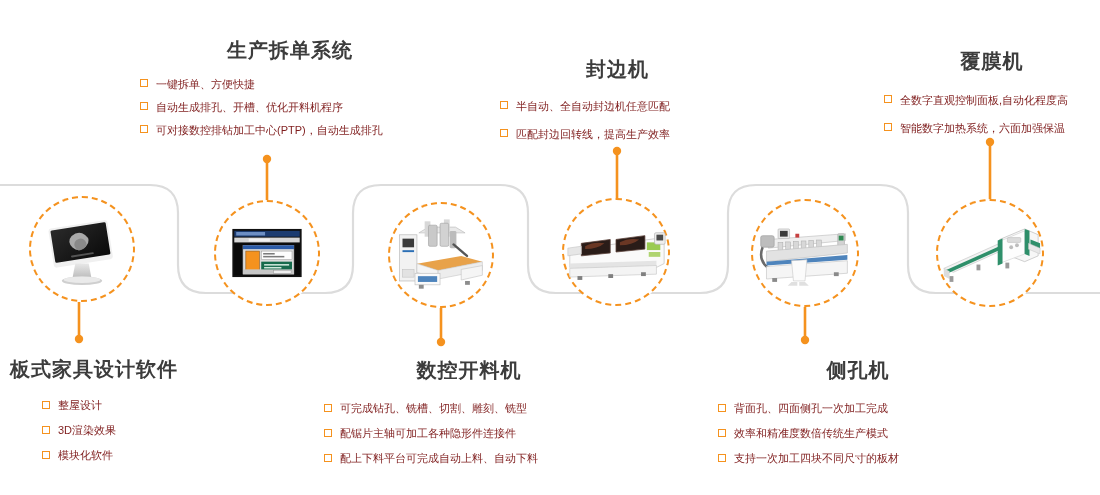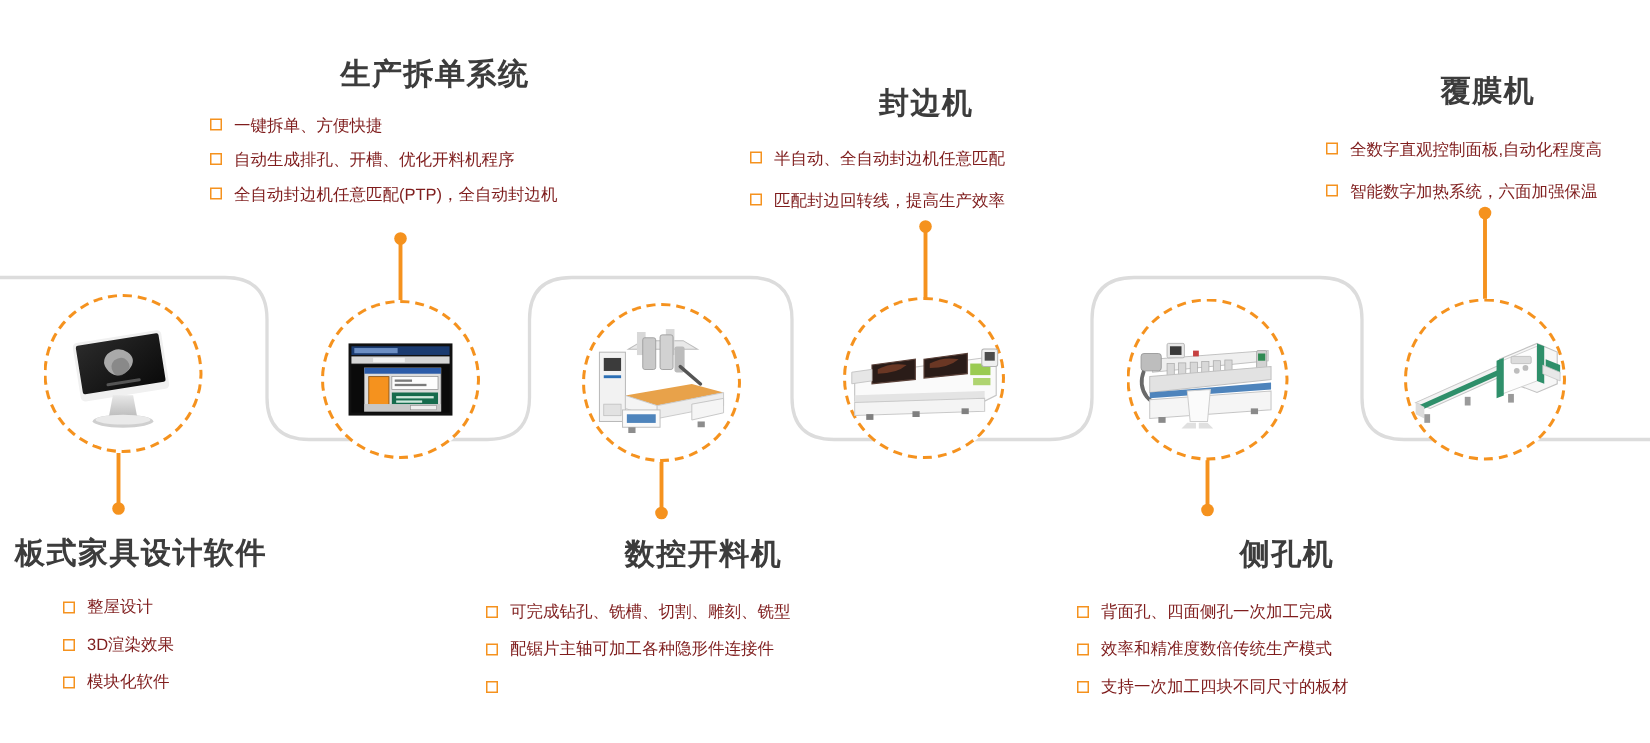--- a/index.html
+++ b/index.html
@@ -298,21 +298,21 @@
       <li>
         <span class="tick"></span>
         <span>一键拆单、方便快捷</span>
       </li>
       <li>
         <span class="tick"></span>
         <span>自动生成排孔、开槽、优化开料机程序</span>
       </li>
       <li>
         <span class="tick"></span>
-        <span>全自动封边机任意匹配(PTP)，全自动封边机</span>
+        <span>可对接数控排钻加工中心(PTP)，自动生成排孔</span>
       </li>
     </ul>
   </div>
 
   <div class="block" style="left:500px; top:57px; width:235px;">
     <div class="title t-center">封边机</div>
     <ul class="bullets" style="">
       <li style="line-height:28px;">
         <span class="tick" style="top:9px;"></span>
         <span>半自动、全自动封边机任意匹配</span>
@@ -362,20 +362,21 @@
       <li style="line-height:25px;">
         <span class="tick" style="top:8px;"></span>
         <span>可完成钻孔、铣槽、切割、雕刻、铣型</span>
       </li>
       <li style="line-height:25px;">
         <span class="tick" style="top:8px;"></span>
         <span>配锯片主轴可加工各种隐形件连接件</span>
       </li>
       <li style="line-height:25px;">
         <span class="tick" style="top:8px;"></span>
+        <span>配上下料平台可完成自动上料、自动下料</span>
       </li>
     </ul>
   </div>
 
   <div class="block" style="left:718px; top:358px; width:280px;">
     <div class="title t-center">侧孔机</div>
     <ul class="bullets" style="margin-top:14px;">
       <li style="line-height:25px;">
         <span class="tick" style="top:8px;"></span>
         <span>背面孔、四面侧孔一次加工完成</span>

